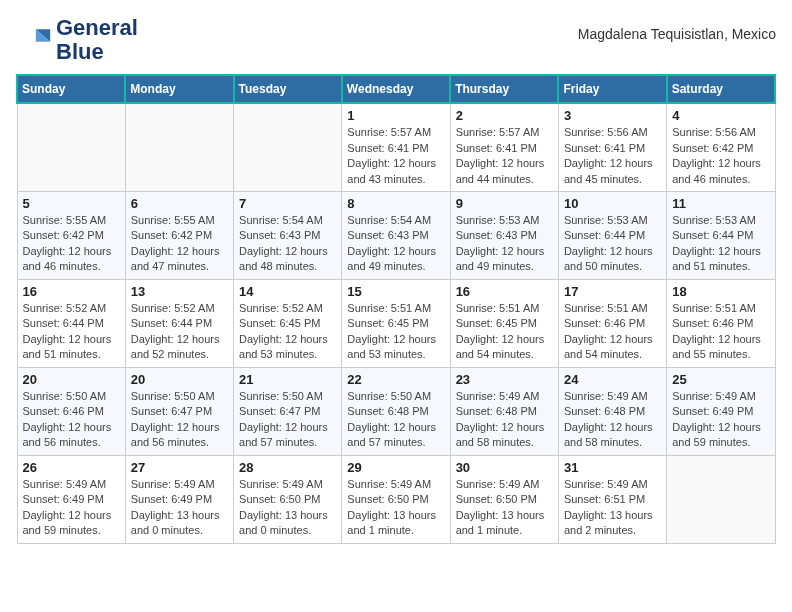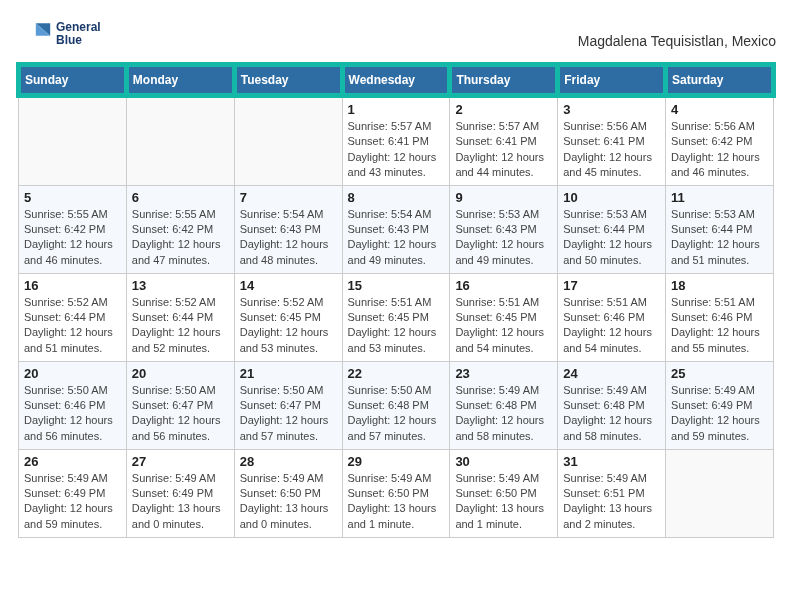--- a/index.html
+++ b/index.html
@@ -15,55 +15,55 @@
       justify-content: space-between;
       align-items: flex-start;
       margin-bottom: 10px;
     }
     .logo {
       display: flex;
       align-items: center;
       gap: 4px;
     }
     .logo-text {
-      font-size: 12px;
+      font-size: 22px;
       font-weight: bold;
       color: #1a3a6b;
       line-height: 1.1;
     }
     .logo-icon {
       width: 36px;
       height: 36px;
     }
     .title-block {
       text-align: right;
     }
     .month-title {
       font-size: 36px;
       font-weight: bold;
       color: #1a3a6b;
     }
     .location-title {
       font-size: 14px;
       color: #333;
-      margin-top: 17px;
+      margin-top: 10px;
     }
     table {
       width: 100%;
       border-collapse: collapse;
       table-layout: fixed;
     }
     thead th {
       background: #2e6da4;
       color: #fff;
       font-size: 12px;
       font-weight: bold;
       padding: 6px 4px;
       text-align: left;
-      border: 5px solid #14b8a6;
+      border: 2px solid #14b8a6;
     }
     tbody td {
       border: 1px solid #ccc;
       vertical-align: top;
       padding: 4px 5px;
       font-size: 10px;
       color: #333;
       height: 88px;
       background: #fff;
     }

